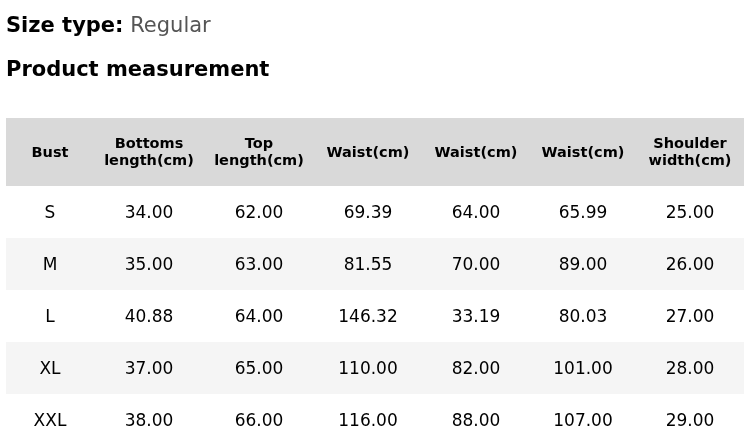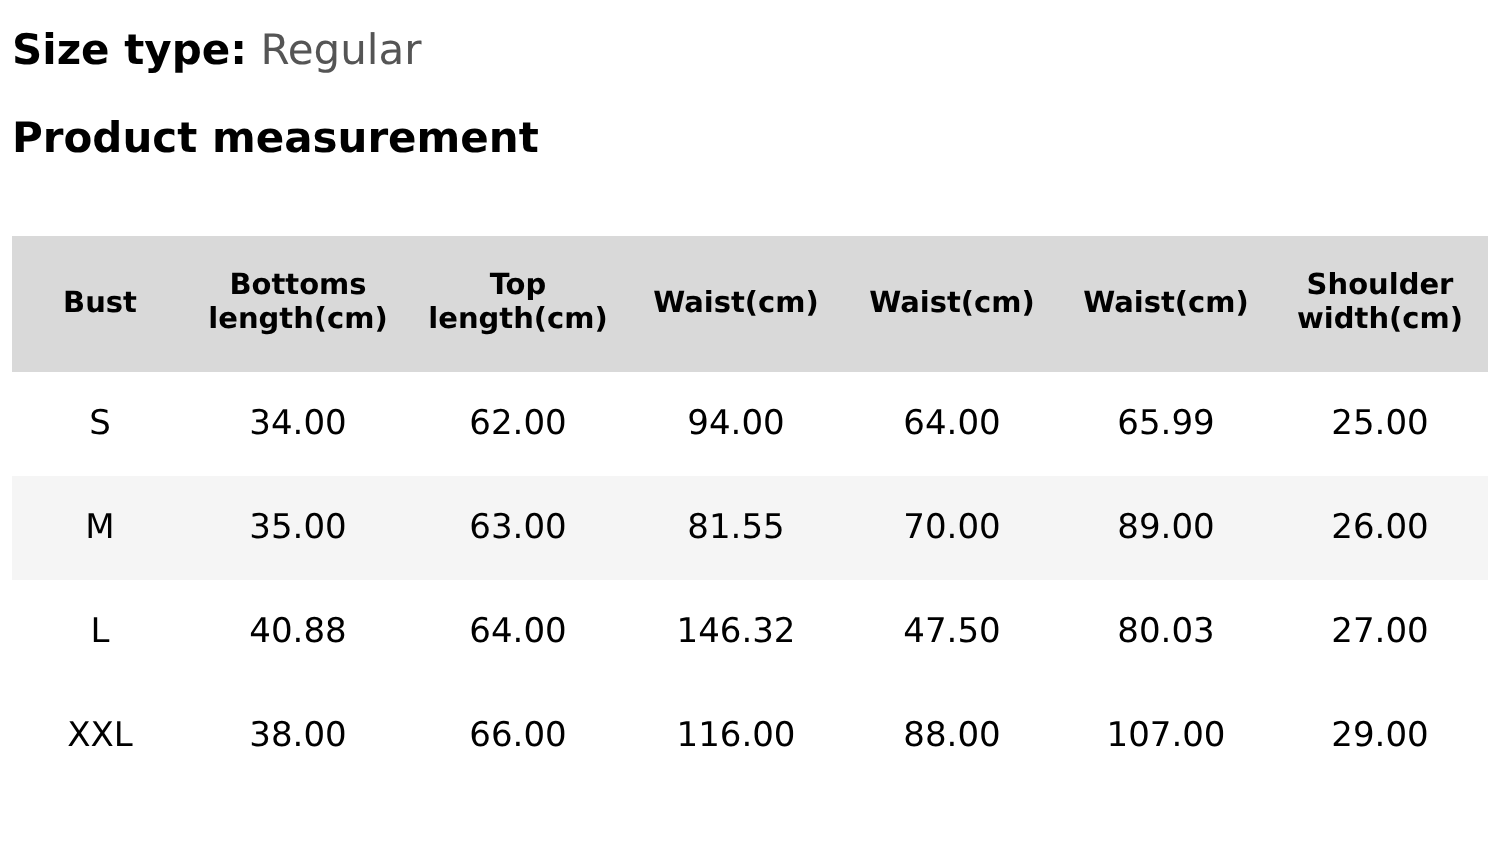--- a/index.html
+++ b/index.html
@@ -125,42 +125,51 @@
           <th>Waist(cm)</th>
           <th>Waist(cm)</th>
           <th>Shoulder width(cm)</th>
         </tr>
       </thead>
       <tbody>
         <tr class="odd">
           <td>S</td>
           <td>34.00</td>
           <td>62.00</td>
-          <td>94.00</td>
+          <td>69.39</td>
           <td>64.00</td>
           <td>65.99</td>
           <td>25.00</td>
         </tr>
         <tr class="even">
           <td>M</td>
           <td>35.00</td>
           <td>63.00</td>
           <td>81.55</td>
           <td>70.00</td>
           <td>89.00</td>
           <td>26.00</td>
         </tr>
         <tr class="odd">
           <td>L</td>
           <td>40.88</td>
           <td>64.00</td>
           <td>146.32</td>
-          <td>47.50</td>
+          <td>33.19</td>
           <td>80.03</td>
           <td>27.00</td>
+        </tr>
+        <tr class="even">
+          <td>XL</td>
+          <td>37.00</td>
+          <td>65.00</td>
+          <td>110.00</td>
+          <td>82.00</td>
+          <td>101.00</td>
+          <td>28.00</td>
         </tr>
         <tr class="odd">
           <td>XXL</td>
           <td>38.00</td>
           <td>66.00</td>
           <td>116.00</td>
           <td>88.00</td>
           <td>107.00</td>
           <td>29.00</td>
         </tr>

